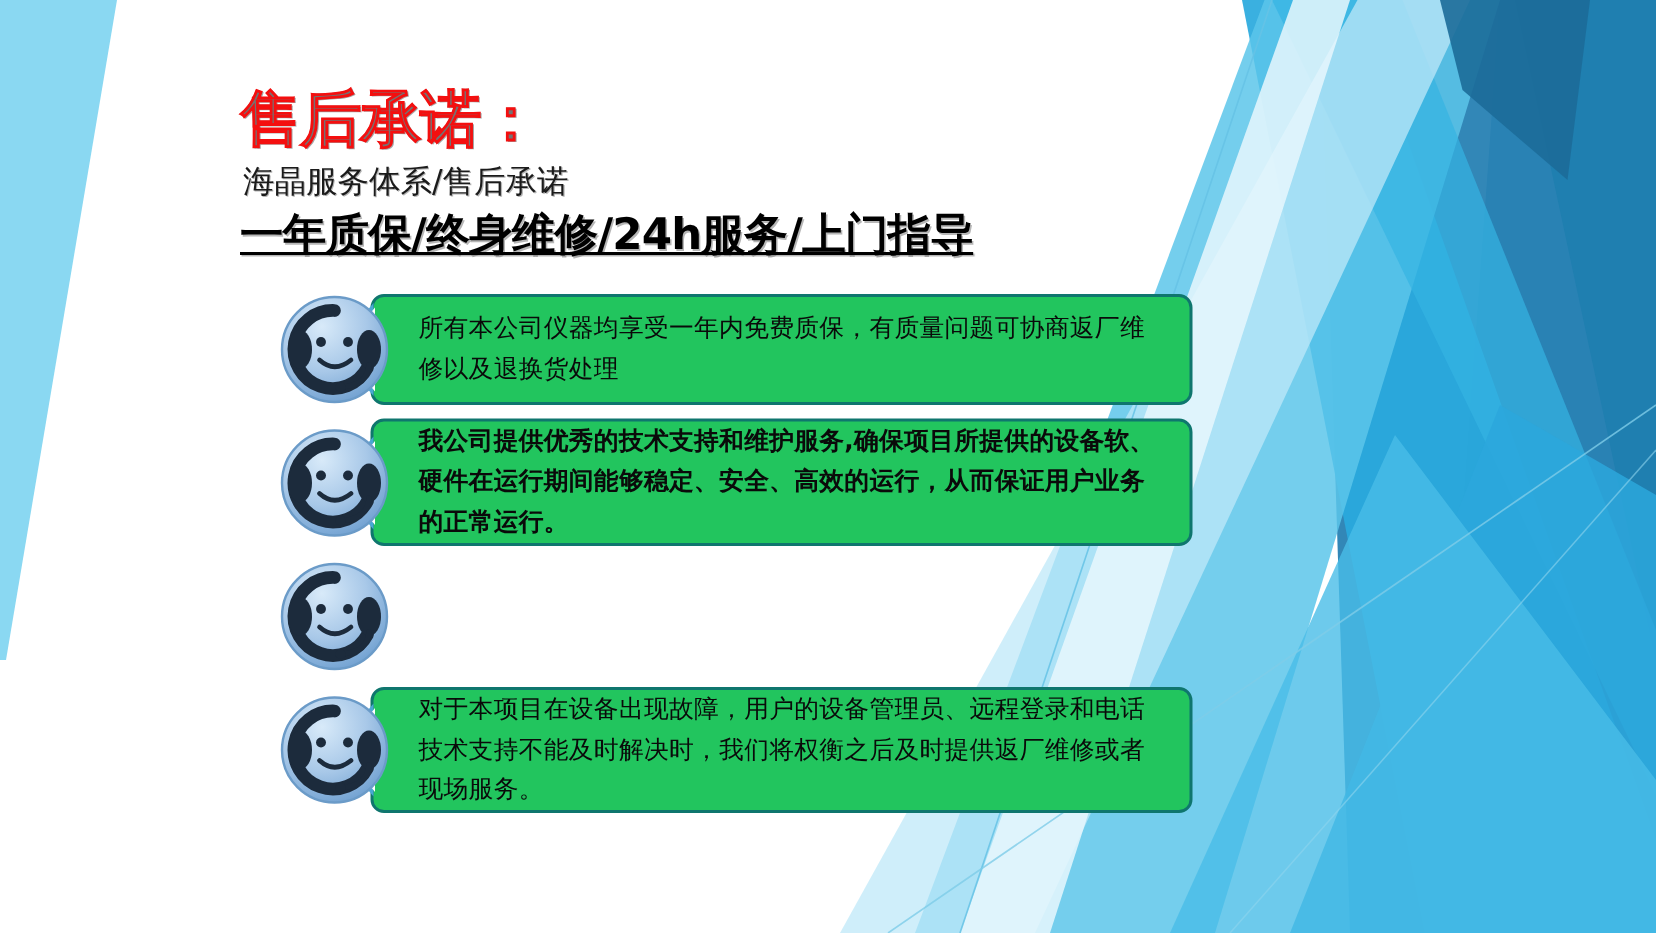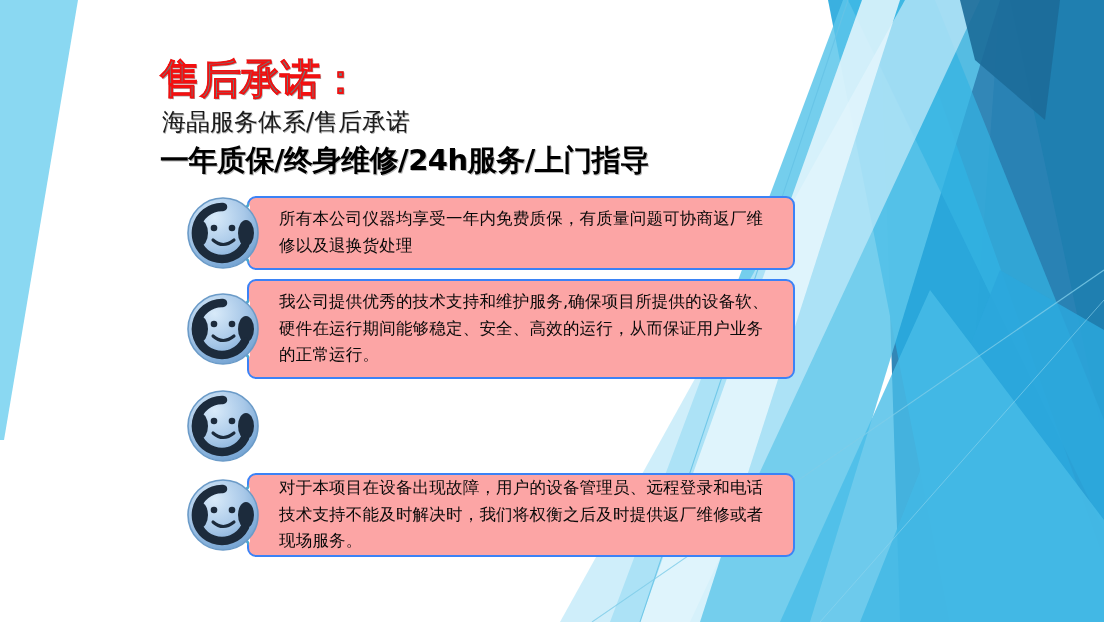--- a/index.html
+++ b/index.html
@@ -21,57 +21,58 @@
     font-weight:bold;
     font-size:41px;
     line-height:1.05;
     color:#737373;
     letter-spacing:-1px;
     margin:0;
     text-shadow:1px 1px 0 rgba(0,0,0,.35);
     -webkit-text-stroke:0.6px #f40f0f;
   }
   .title-sub{
-    font-size:24px;
+    font-size:21px;
     color:#1b1b1b;
     margin:8px 0 0 2px;
     line-height:1.15;
     text-shadow:0.7px 0.7px 0 rgba(120,120,120,.55);
   }
   .title-bold{
     font-weight:bold;
     font-size:29px;
     color:#000;
     margin:7px 0 0 0;
     line-height:1.15;
     letter-spacing:-0.5px;
     text-shadow:1px 1px 0 rgba(110,110,110,.5);
+    text-decoration:underline;
   }
 
   
   .items{position:absolute;left:185px;top:196px;width:610px;}
   .item{position:relative;margin-bottom:9px;}
   .item-inner{display:flex;align-items:stretch;}
 
   .avatar{
     position:absolute;
     left:0;top:50%;
     transform:translateY(-50%);
     width:76px;height:76px;
     z-index:3;
     flex:0 0 76px;
   }
   .avatar svg{display:block;width:76px;height:76px;}
 
   .callout{
     position:relative;
     margin-left:62px;
-    border:2px solid #3b82f6;
+    border:2px solid #0f766e;
     border-radius:9px;
-    background:#fca5a5;
+    background:#22c55e;
     min-height:62px;
     display:flex;
     align-items:center;
     box-sizing:border-box;
   }
   
   .callout:before{
     content:"";
     position:absolute;
     left:-26px;top:50%;
@@ -98,21 +99,21 @@
     z-index:4;
     padding:9px 14px 9px 30px;
     font-size:16.5px;
     line-height:1.62;
     color:#0a0a0a;
     letter-spacing:0.2px;
     width:100%;
     box-sizing:border-box;
   }
   .h1{height:74px;}
-  .h2{height:100px;}
+  .h2{height:85px;font-weight:bold;}
   .h3{height:76px;}
   .h4{height:84px;}
 </style>
 </head>
 <body>
 
 <div class="slide">
 
   <svg class="bg" viewBox="0 0 1104 622" preserveAspectRatio="none">
     <rect x="0" y="0" width="1104" height="622" fill="#ffffff"></rect>

